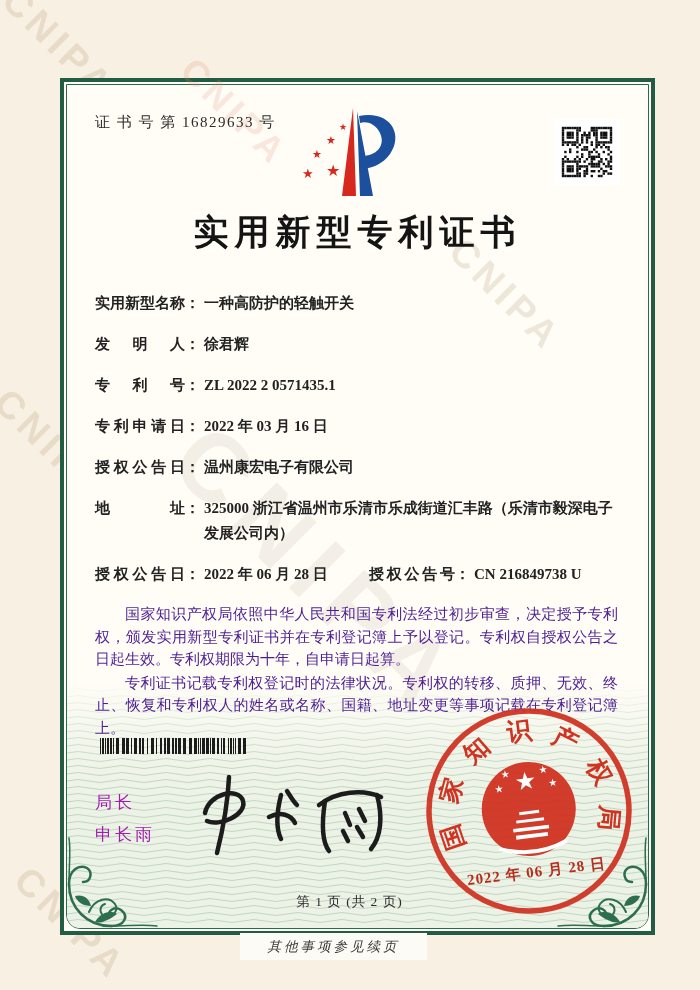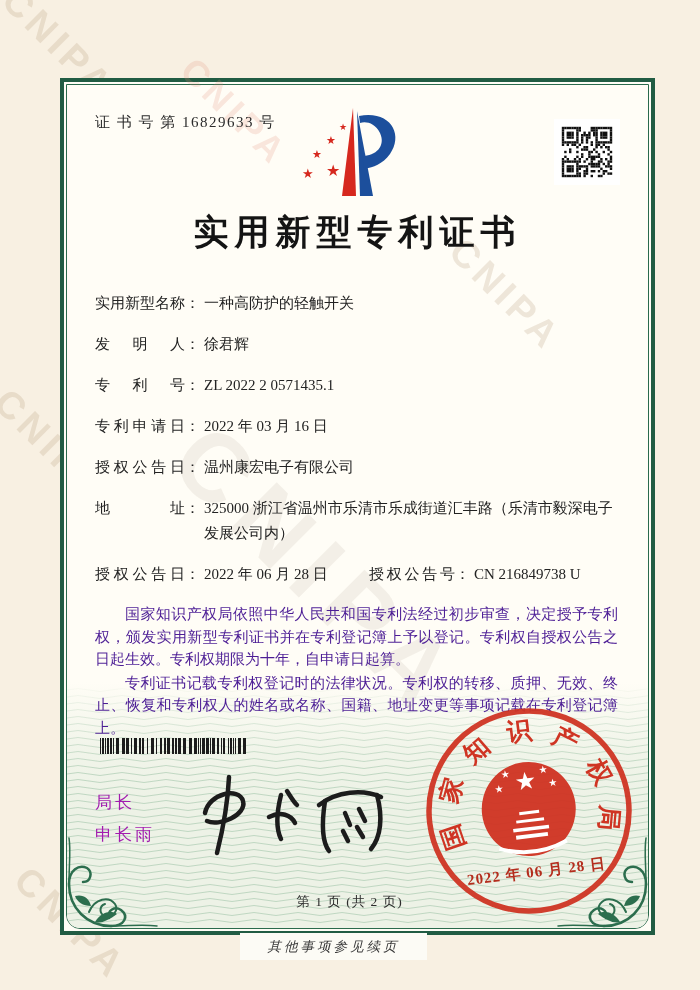--- a/index.html
+++ b/index.html
@@ -48,21 +48,21 @@
   
   .cert-no{position:absolute; left:28px; top:28px; z-index:2; font-size:15px; letter-spacing:1.5px; color:#2b2b2b;}
   .logo{position:absolute; left:231px; top:21px; z-index:2;}
   .qr{position:absolute; right:28px; top:34px; width:60px; height:60px; z-index:2; background:#fff; padding:3px;}
   .title{
     position:absolute; left:0; right:0; top:124px; z-index:2;
     text-align:center; font-size:35px; font-weight:bold; letter-spacing:6px; color:#141414;
   }
   
   .content{position:absolute; left:28px; right:30px; top:206px; z-index:2; font-size:15px;}
-  .frow{display:flex; align-items:flex-start; line-height:25px; margin-bottom:16px;}
+  .frow{display:flex; align-items:flex-start; line-height:25px; margin-bottom:16px;font-weight:bold;}
   .flabel{
     display:inline-block; width:90px; flex-shrink:0;
     text-align:justify; text-align-last:justify; text-justify:inter-character;
   }
   .fcolon{flex-shrink:0; margin-right:4px;}
   .fval{flex:1;}
   .pair{display:flex; align-items:flex-end;}
   .pair1{min-width:252px;}
   .pair2{margin-left:22px;}
   .pair2 .flabel{width:86px;}

